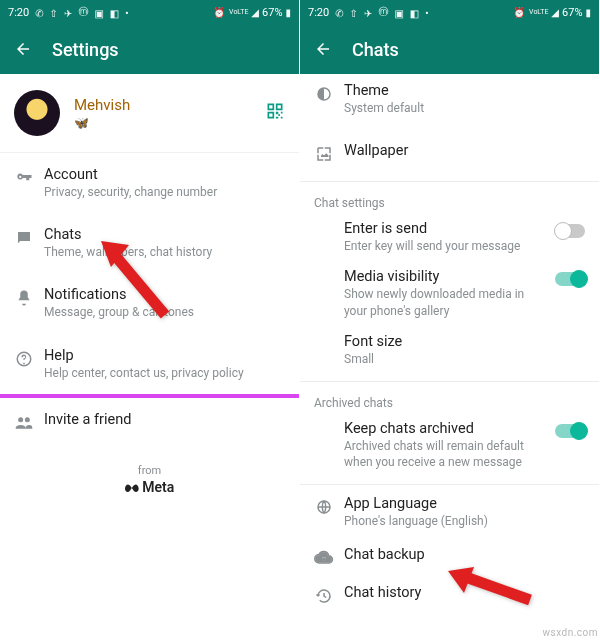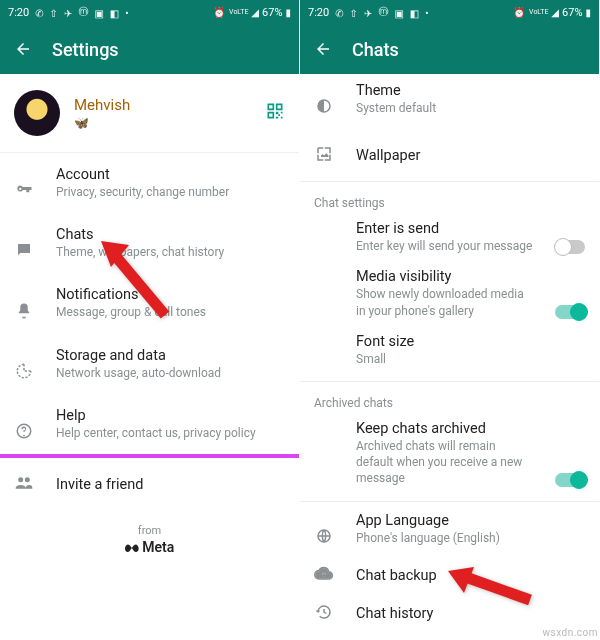--- a/index.html
+++ b/index.html
@@ -57,22 +57,22 @@
   .avatar {
     width:46px; height:46px; border-radius:50%;
     background: radial-gradient(circle at 50% 42%, #f8d56a 0 10px, #1a1020 11px 23px);
     margin-right:14px; flex-shrink:0;
   }
   .pname { font-size:15px; color:#a16207; }
   .pemoji { font-size:12px; margin-top:2px; }
   .qr { margin-left:auto; color:#0a9b87; font-size:18px; }
   
   .row {
-    display:flex; align-items:flex-end; padding:13px 14px 13px 14px;
-    gap:22px;
+    display:flex; align-items:flex-start; padding:13px 14px 13px 14px;
+    gap:10px;
   }
   .row.sep { border-top:4px solid #d946ef; }
   .ricon {
     width:20px; height:20px; color:#8a8f92; flex-shrink:0;
     display:flex; align-items:center; justify-content:center;
     margin-top:2px;
   }
   .rbody { flex:1; min-width:0; }
   .rtitle { font-size:14.5px; color:#222; }
   .rsub { font-size:12px; color:#8a8f92; margin-top:1px; line-height:1.35; }
@@ -178,31 +178,20 @@
           <svg width="18" height="18" viewBox="0 0 24 24">
             <path fill="#8a8f92" d="M12 2a5 5 0 0 0-5 5v4l-2 3v1h14v-1l-2-3V7a5 5 0 0 0-5-5zm0 20a2.5 2.5 0 0 0 2.5-2.5h-5A2.5 2.5 0 0 0 12 22z"></path>
           </svg>
         </span>
       <div class="rbody">
         <div class="rtitle">Notifications</div>
         <div class="rsub">Message, group &amp; call tones</div>
       </div>
     </div>
 
-    <div class="row">
-      <span class="ricon">
-          <svg width="18" height="18" viewBox="0 0 24 24">
-            <path fill="none" stroke="#8a8f92" stroke-width="2" d="M12 3a9 9 0 1 0 9 9M12 3v9h9" stroke-dasharray="3 2"></path>
-          </svg>
-        </span>
-      <div class="rbody">
-        <div class="rtitle">Storage and data</div>
-        <div class="rsub">Network usage, auto-download</div>
-      </div>
-    </div>
 
     <div class="row">
       <span class="ricon">
           <svg width="18" height="18" viewBox="0 0 24 24">
             <circle cx="12" cy="12" r="9" fill="none" stroke="#8a8f92" stroke-width="2"></circle>
             <path fill="#8a8f92" d="M11 17h2v2h-2zm1-11a3.5 3.5 0 0 0-3.5 3.5h2A1.5 1.5 0 1 1 12 11c-1 0-1 1-1 2h2c0-1 1-1.5 1.5-2.3A3.5 3.5 0 0 0 12 6z"></path>
           </svg>
         </span>
       <div class="rbody">
         <div class="rtitle">Help</div>

